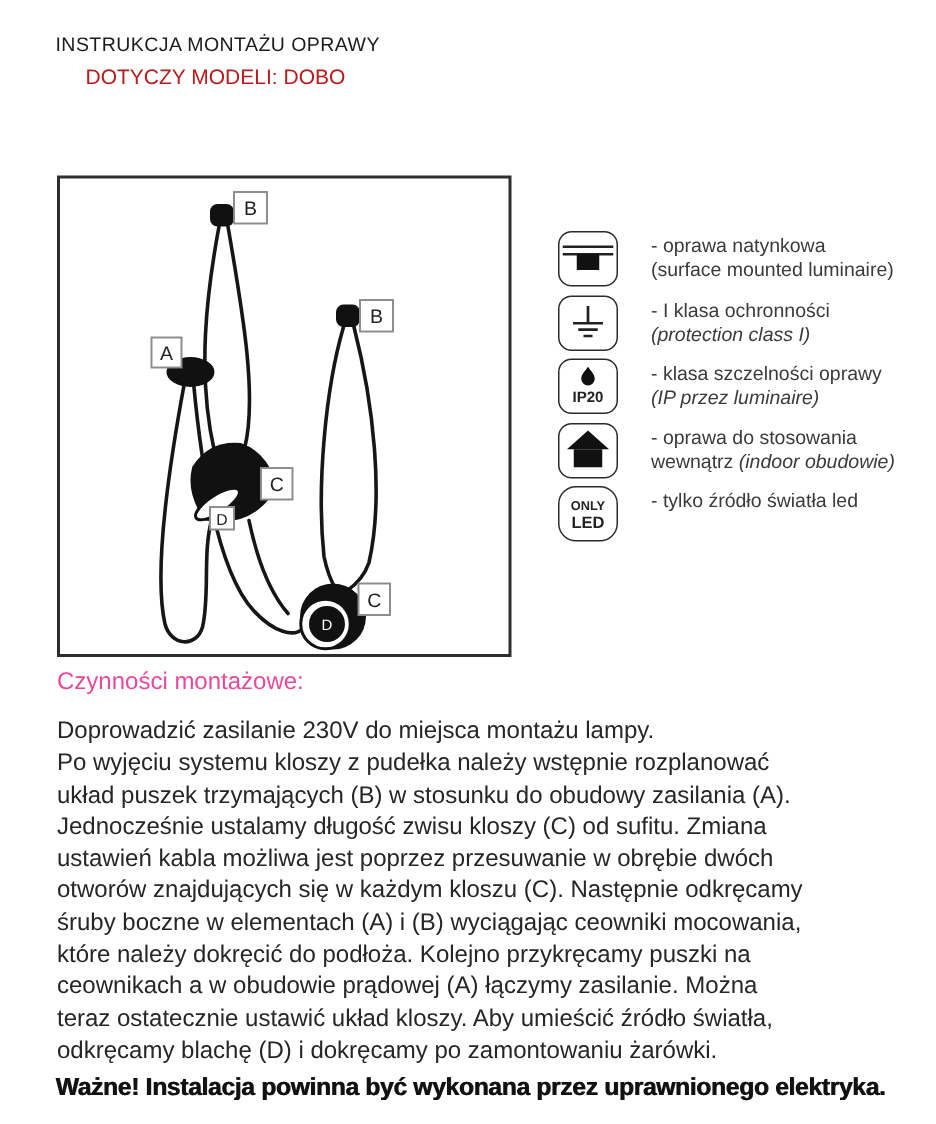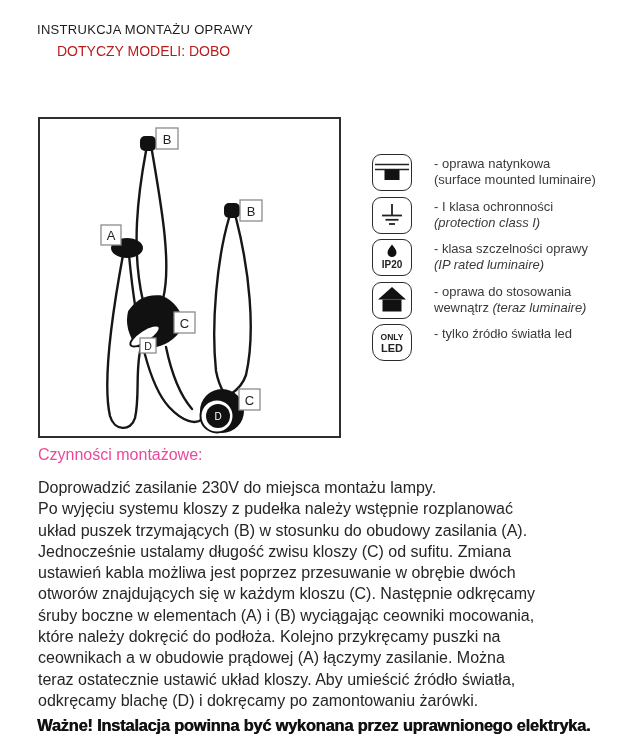--- a/index.html
+++ b/index.html
@@ -127,34 +127,34 @@
 
   <div class="legend-row" style="top:239px">
     <div class="licon">
       <svg width="34" height="33" viewBox="0 0 34 33">
         <path d="M17,3.5 C15,6.5 12.5,8.5 12.5,11.5 A4.5,4.5 0 0 0 21.5,11.5 C21.5,8.5 19,6.5 17,3.5 Z" fill="#111"></path>
         <text x="17" y="27" text-anchor="middle" font-size="10" font-weight="bold" fill="#222">IP20</text>
       </svg>
     </div>
     <div class="ltext">
       <div>- klasa szczelności oprawy</div>
-      <div><span></span><em>(IP rated luminaire)</em></div>
+      <div><span></span><em>(IP przez luminaire)</em></div>
     </div>
   </div>
 
   <div class="legend-row" style="top:282px">
     <div class="licon">
       <svg width="34" height="33" viewBox="0 0 34 33">
         <polygon points="17,3 31,15.5 3,15.5" fill="#111"></polygon>
         <rect x="7.5" y="15.5" width="19" height="12" fill="#111"></rect>
       </svg>
     </div>
     <div class="ltext">
       <div>- oprawa do stosowania</div>
-      <div><span>wewnątrz </span><em>(teraz luminaire)</em></div>
+      <div><span>wewnątrz </span><em>(indoor obudowie)</em></div>
     </div>
   </div>
 
   <div class="legend-row" style="top:324px">
     <div class="licon round">
       <svg width="34" height="33" viewBox="0 0 34 33">
         <text x="17" y="14" text-anchor="middle" font-size="8.5" font-weight="bold" fill="#222">ONLY</text>
         <text x="17" y="26" text-anchor="middle" font-size="11" font-weight="bold" fill="#222">LED</text>
       </svg>
     </div>

